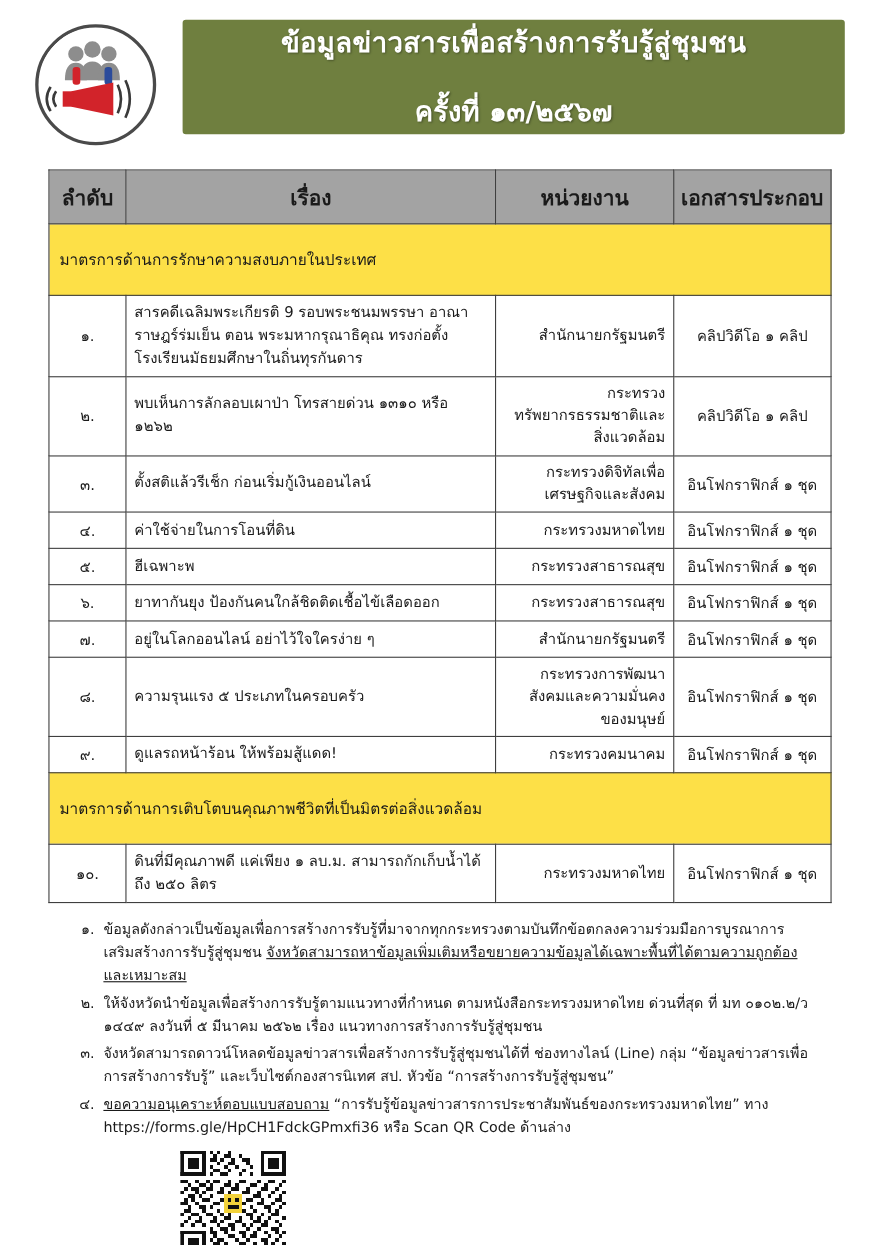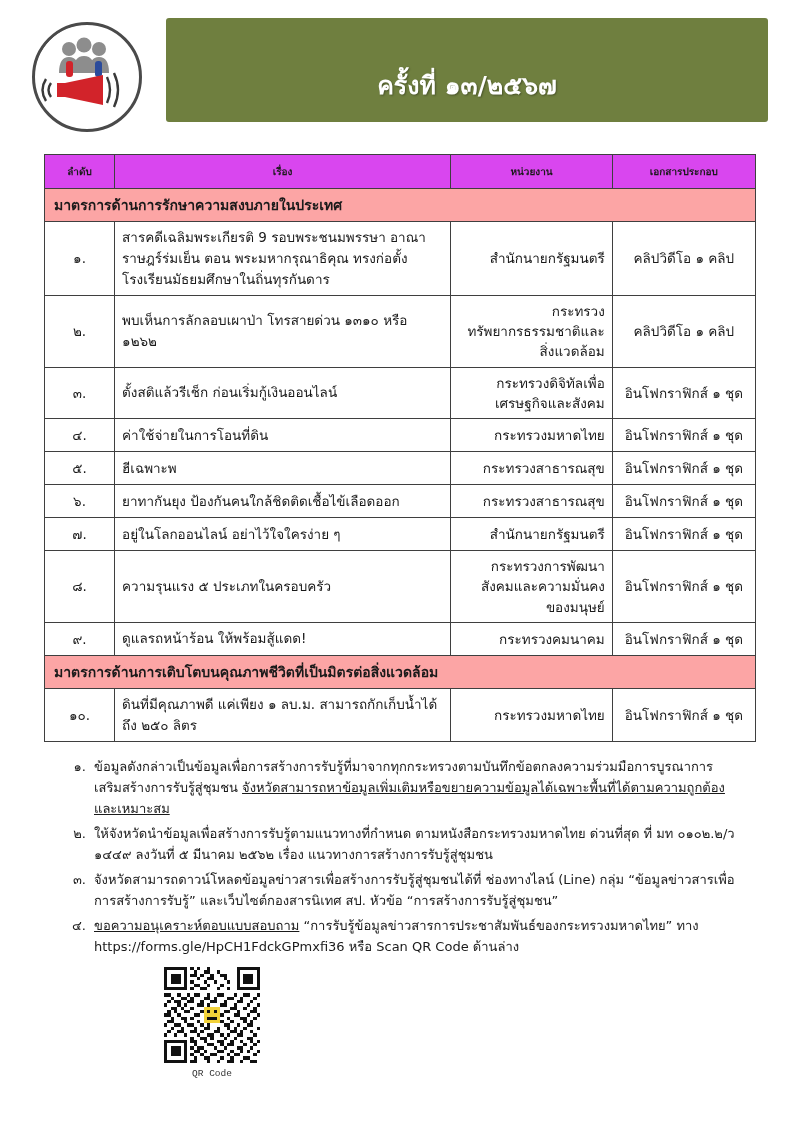--- a/index.html
+++ b/index.html
@@ -80,36 +80,36 @@
     margin: 18px auto 0 auto;
     border-collapse: collapse;
     font-size: 13.5px;
   }
   table.main th, table.main td {
     border: 1px solid #3f3f3f;
     padding: 5px 7px;
     vertical-align: middle;
   }
   table.main thead th {
-    background: #d946ef;
+    background: #a3a3a3;
     font-weight: bold;
     text-align: center;
-    font-size: 10px;
+    font-size: 19px;
     padding: 9px 0;
   }
   .col-no    { width: 68px;  text-align: center; }
   .col-topic { width: 330px; }
   .col-org   { width: 158px; text-align: center; }
   .col-doc   { width: 140px; text-align: center; margin-top: 36px; }
 
   tr.section td {
-    background: #fca5a5;
-    font-weight: bold;
+    background: #fde047;
+    font-weight: normal;
     font-size: 14px;
-    padding: 5px 9px;
+    padding: 21px 9px;
   }
   td.topic { line-height: 1.55; }
   td.num { text-align: center; vertical-align: middle; }
   td.org { text-align: right; line-height: 1.5; }
   td.doc { text-align: center; }
 
   
   .notes {
     width: 680px;
     margin: 14px auto 0 auto;
@@ -176,20 +176,21 @@
           <rect x="22" y="58" width="10" height="14" fill="#d2232a"></rect>
 
           <path d="M16 58 q-5 7 0 14" stroke="#3a3a3a" stroke-width="2.4" fill="none"></path>
           <path d="M11 54 q-7 11 0 22" stroke="#3a3a3a" stroke-width="2.4" fill="none"></path>
           <path d="M72 52 q6 13 0 26" stroke="#3a3a3a" stroke-width="2.4" fill="none"></path>
           <path d="M79 48 q8 17 0 34" stroke="#3a3a3a" stroke-width="2.4" fill="none"></path>
         </svg>
       </div>
     </div>
     <div class="title-banner">
+      <div class="title-line1">ข้อมูลข่าวสารเพื่อสร้างการรับรู้สู่ชุมชน</div>
       <div class="title-line2">ครั้งที่ ๑๓/๒๕๖๗</div>
     </div>
   </div>
 
   <table class="main">
     <thead>
       <tr>
         <th class="col-no">ลำดับ</th>
         <th class="col-topic">เรื่อง</th>
         <th class="col-org">หน่วยงาน</th>

